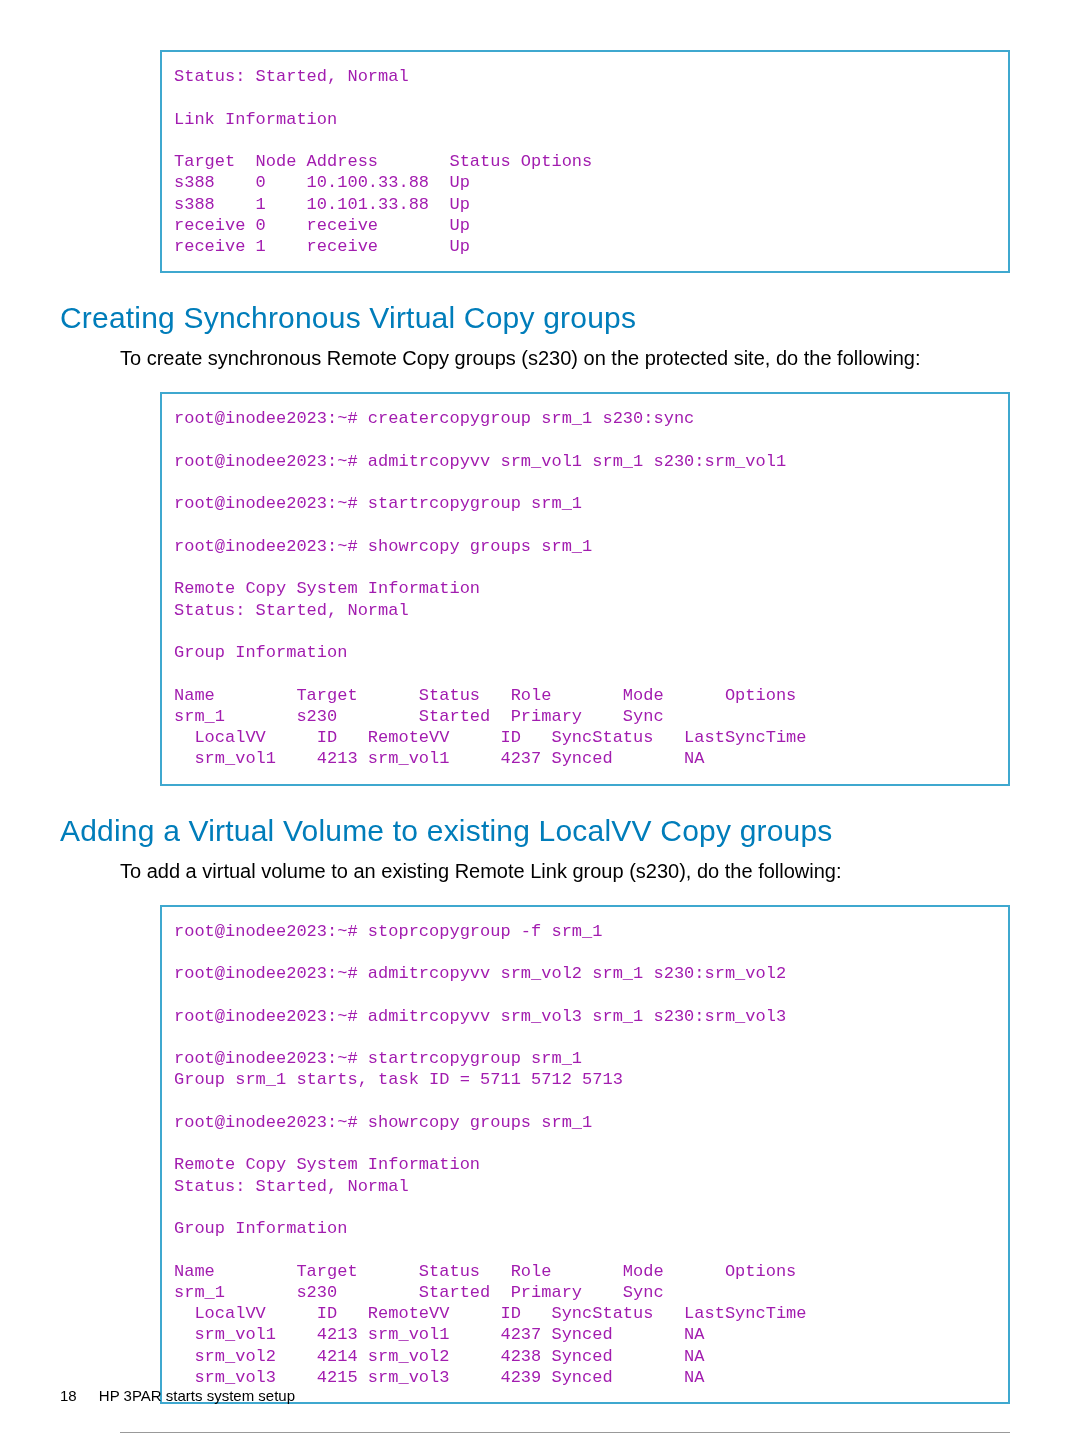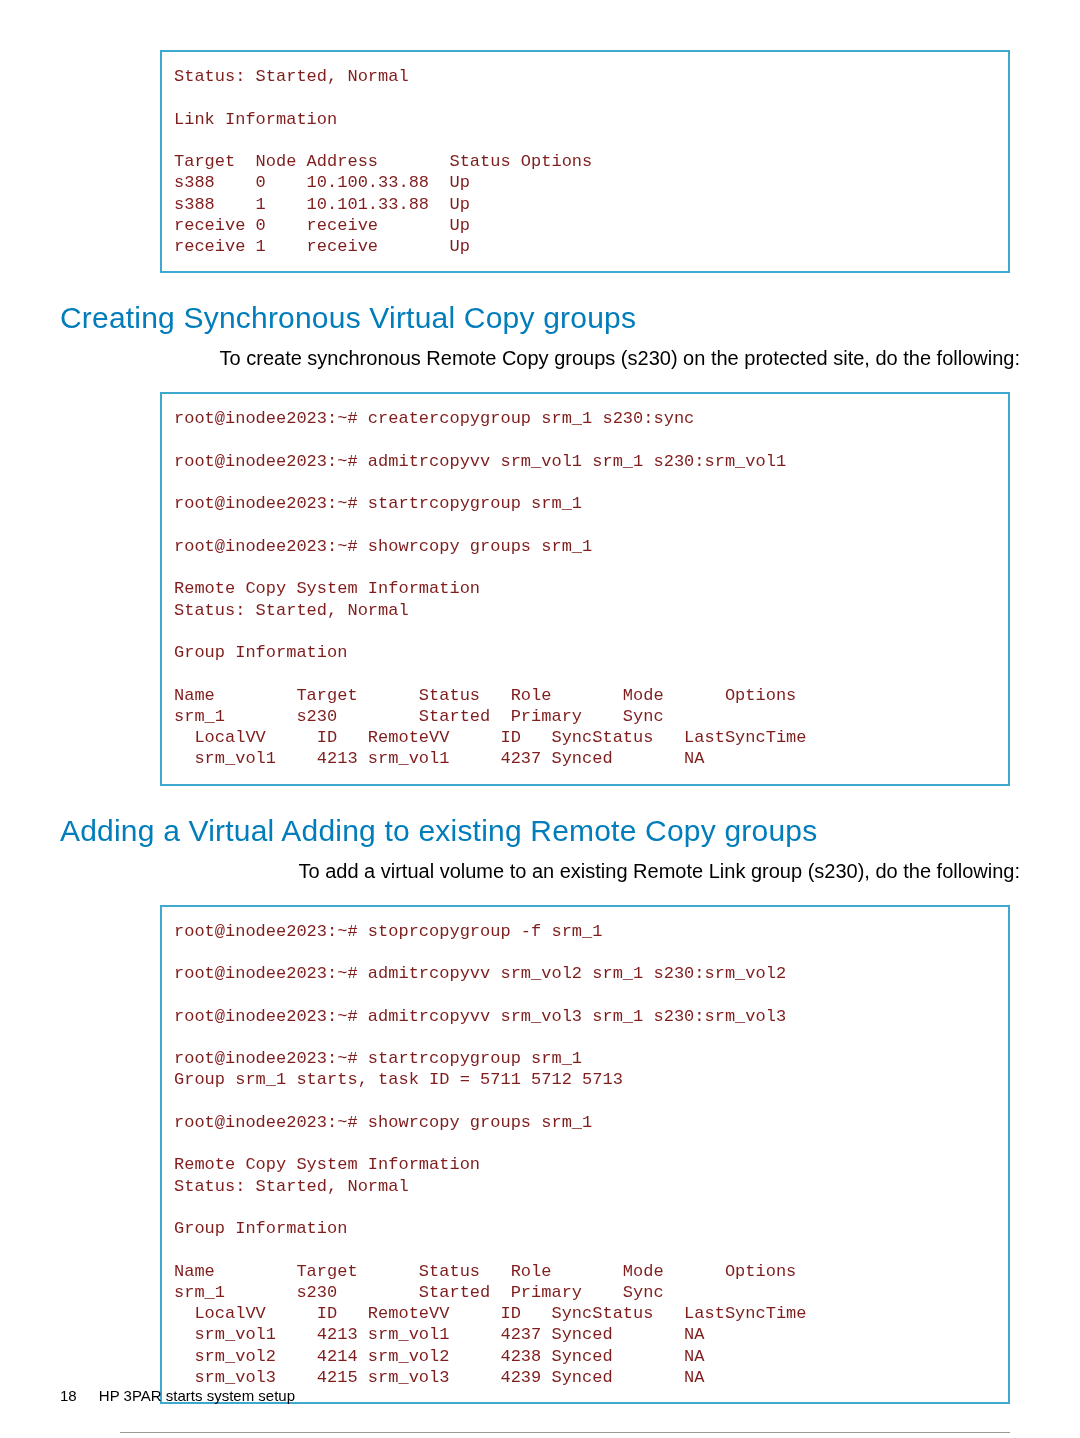--- a/index.html
+++ b/index.html
@@ -15,39 +15,38 @@
     .codebox {
       border: 2px solid #3fa8cf;
       padding: 14px 12px;
       font-family: "Courier New", Courier, monospace;
       font-size: 17px;
       line-height: 1.25;
       white-space: pre;
       margin-left: 100px;
       margin-right: 10px;
       margin-bottom: 28px;
-      color: #7f1d1d;
+      color: #a21caf;
     }
     h2.section-heading {
       font-family: Arial, Helvetica, sans-serif;
       font-weight: 300;
       font-size: 30px;
       color: #007dba;
       margin-bottom: 12px;
       margin-left: 0;
       letter-spacing: 0.2px;
     }
     p.intro {
       font-family: Arial, Helvetica, sans-serif;
       font-size: 20px;
       font-weight: 300;
       margin-left: 60px;
       margin-bottom: 22px;
       color: #000;
-      text-align: right;
     }
     .note-block {
       margin-left: 60px;
       margin-right: 10px;
       border-top: 1px solid #999;
       border-bottom: 1px solid #999;
       padding: 14px 0 18px 0;
       margin-top: 6px;
       margin-bottom: 30px;
     }
@@ -90,21 +89,21 @@
 Remote Copy System Information
 Status: Started, Normal
 
 Group Information
 
 Name        Target      Status   Role       Mode      Options
 srm_1       s230        Started  Primary    Sync
   LocalVV     ID   RemoteVV     ID   SyncStatus   LastSyncTime
   srm_vol1    4213 srm_vol1     4237 Synced       NA</div>
 
-<h2 class="section-heading">Adding a Virtual Adding to existing Remote Copy groups</h2>
+<h2 class="section-heading">Adding a Virtual Volume to existing LocalVV Copy groups</h2>
 <p class="intro">To add a virtual volume to an existing Remote Link group (s230), do the following:</p>
 
 <div class="codebox">root@inodee2023:~# stoprcopygroup -f srm_1
 
 root@inodee2023:~# admitrcopyvv srm_vol2 srm_1 s230:srm_vol2
 
 root@inodee2023:~# admitrcopyvv srm_vol3 srm_1 s230:srm_vol3
 
 root@inodee2023:~# startrcopygroup srm_1
 Group srm_1 starts, task ID = 5711 5712 5713

